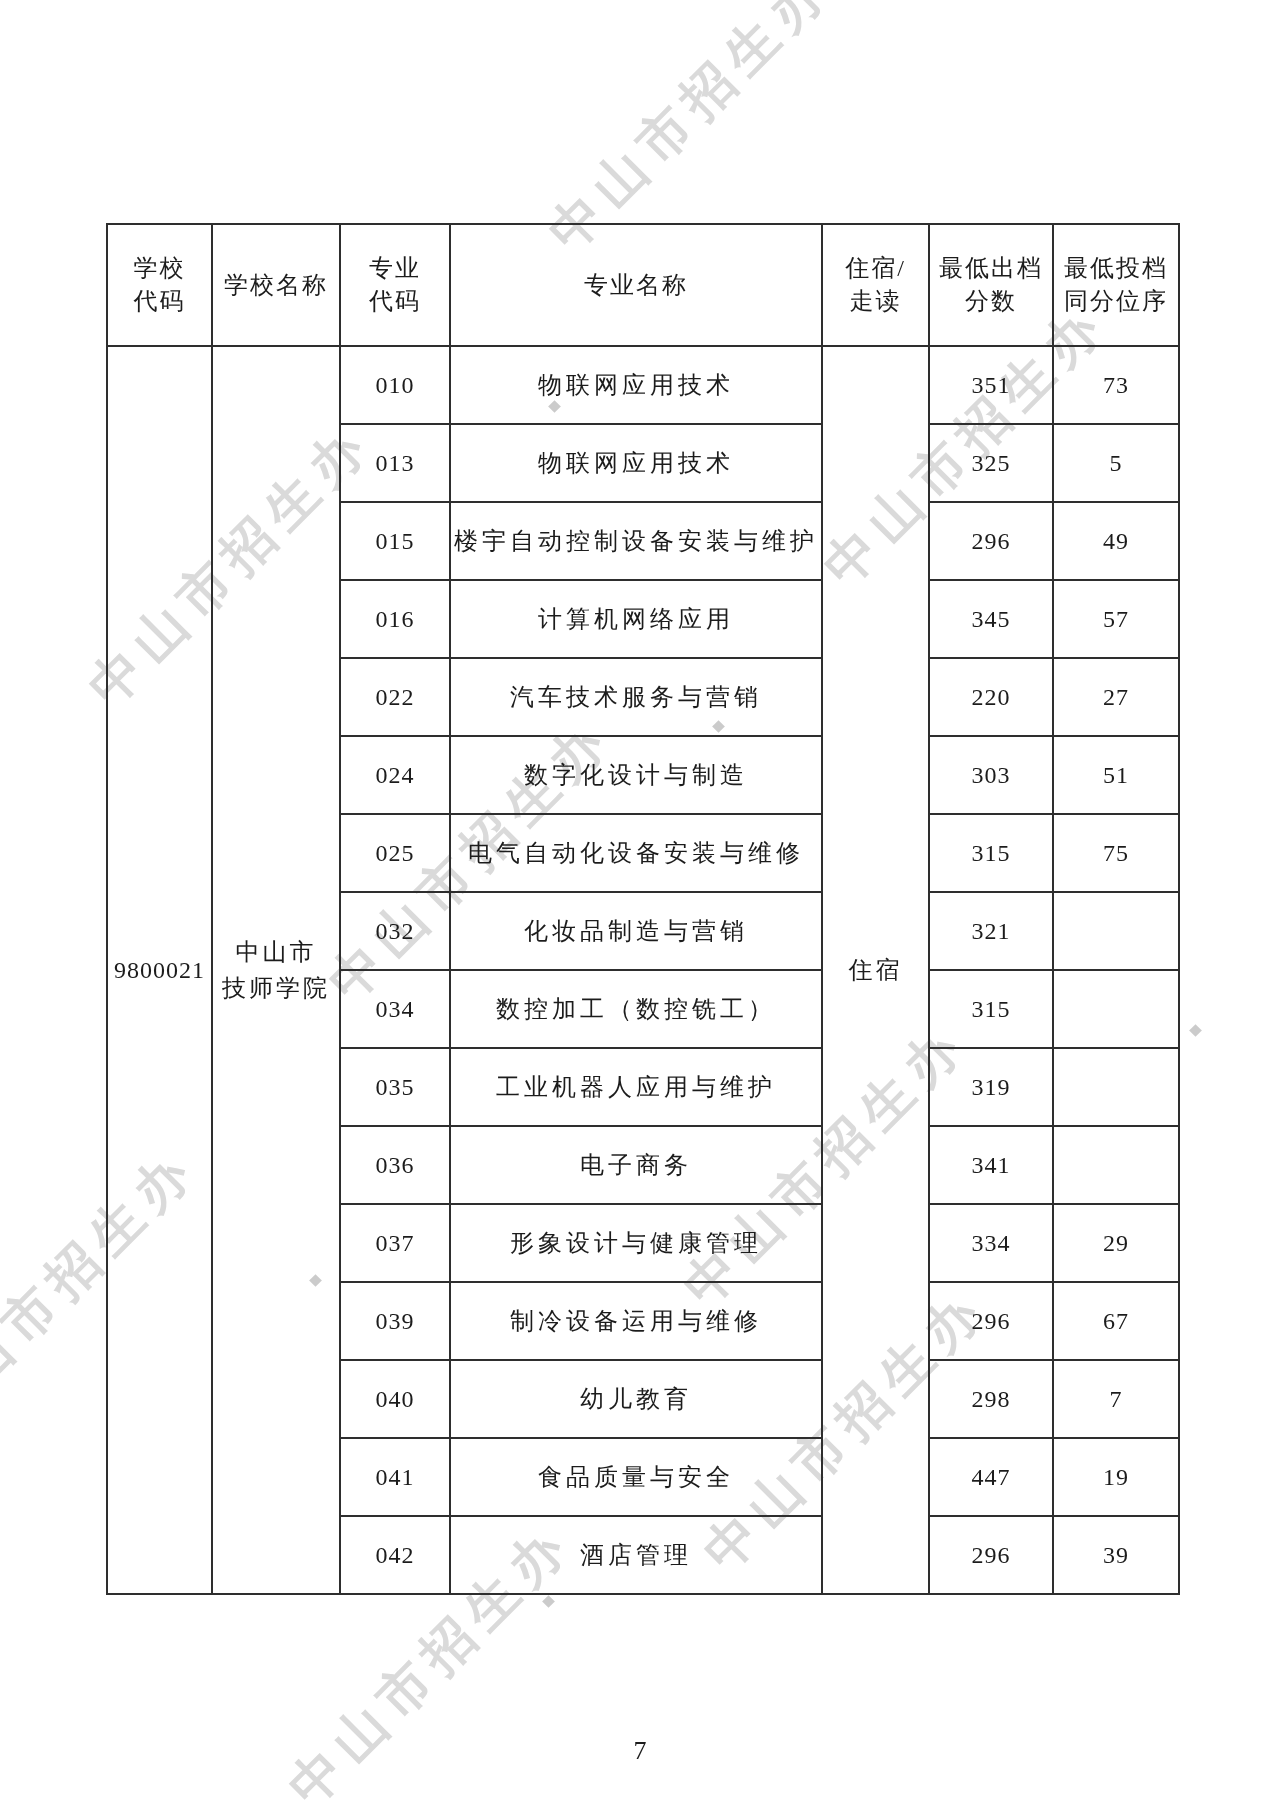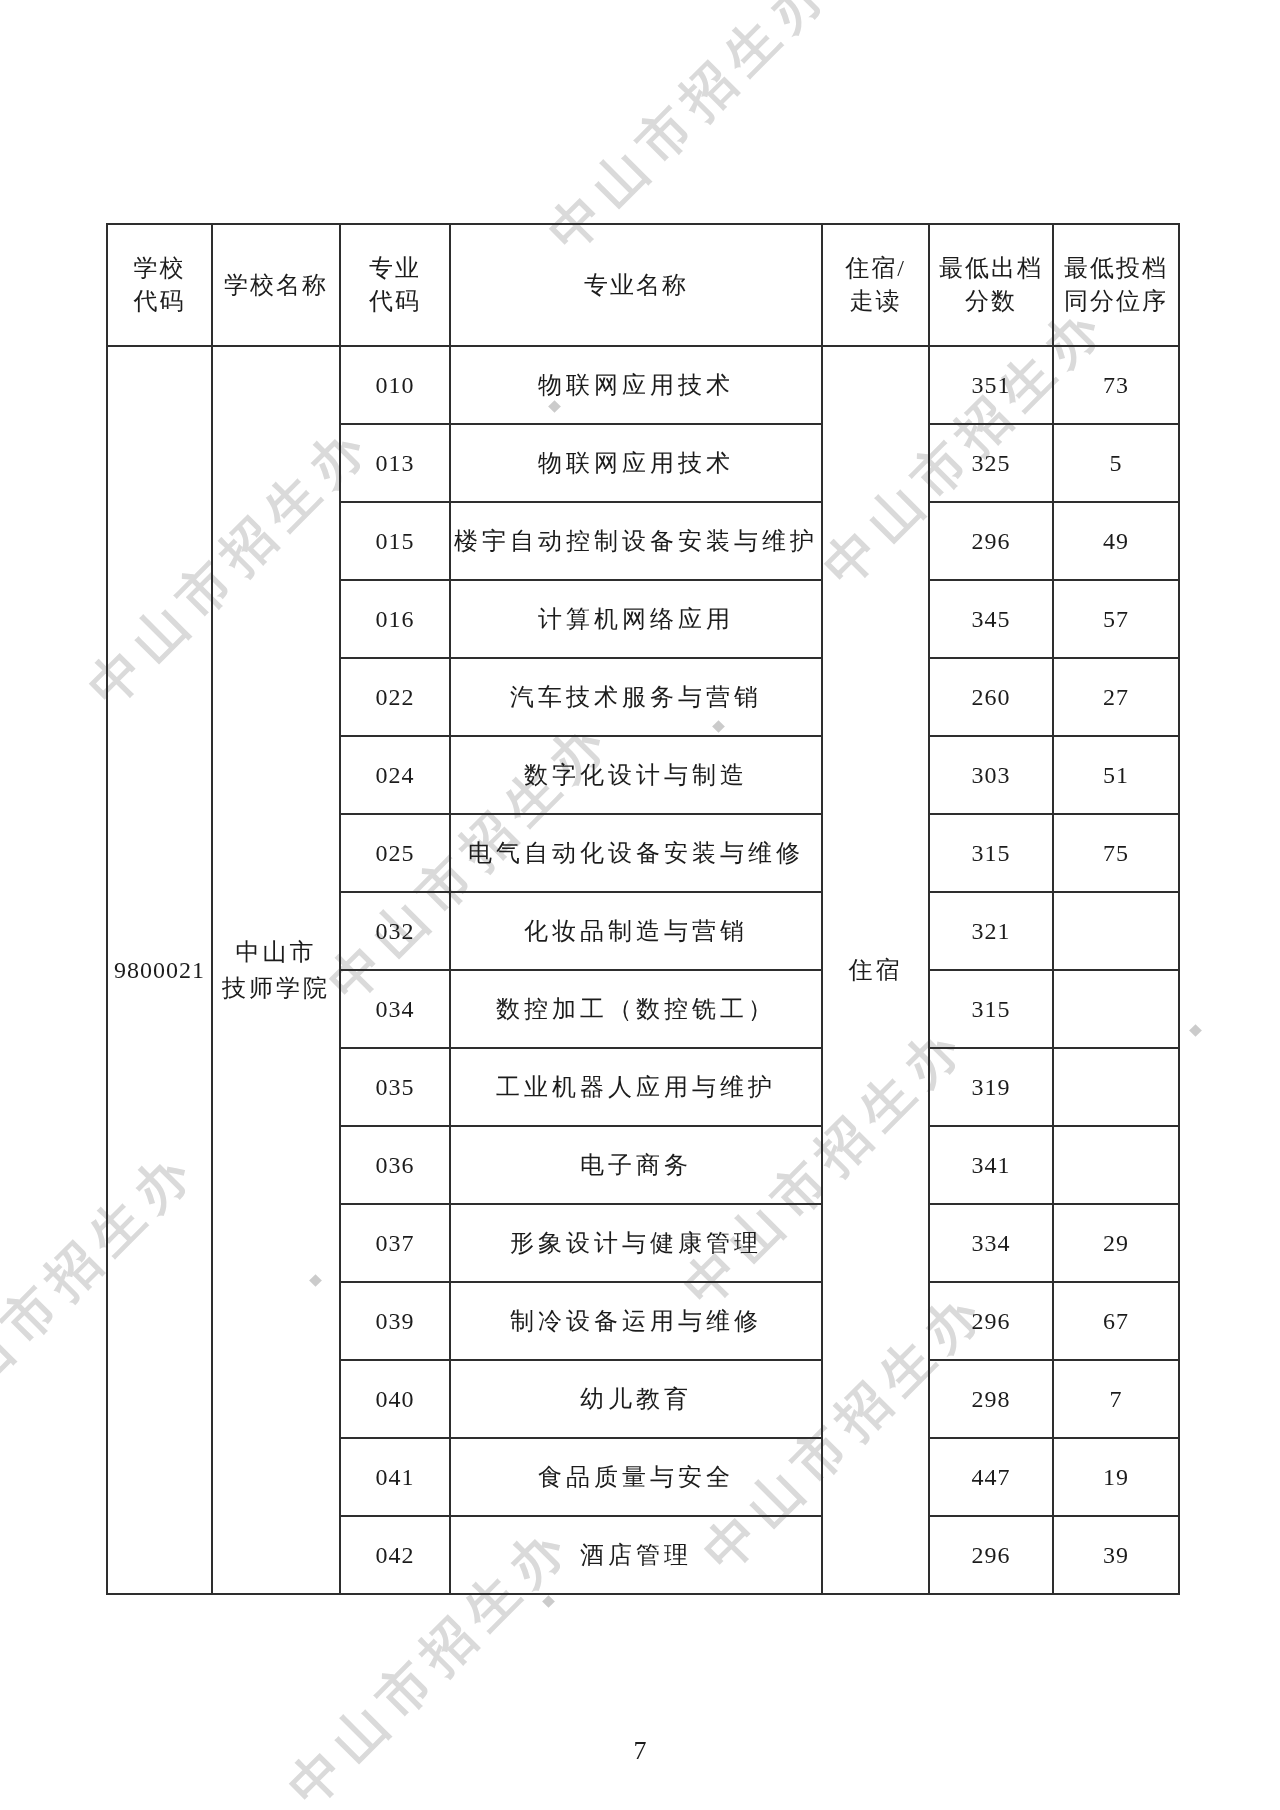--- a/index.html
+++ b/index.html
@@ -132,21 +132,21 @@
       </tr>
       <tr>
         <td class="cell-major-code">016</td>
         <td class="cell-major-name">计算机网络应用</td>
         <td class="cell-score">345</td>
         <td class="cell-rank">57</td>
       </tr>
       <tr>
         <td class="cell-major-code">022</td>
         <td class="cell-major-name">汽车技术服务与营销</td>
-        <td class="cell-score">260</td>
+        <td class="cell-score">220</td>
         <td class="cell-rank">27</td>
       </tr>
       <tr>
         <td class="cell-major-code">024</td>
         <td class="cell-major-name">数字化设计与制造</td>
         <td class="cell-score">303</td>
         <td class="cell-rank">51</td>
       </tr>
       <tr>
         <td class="cell-major-code">025</td>

